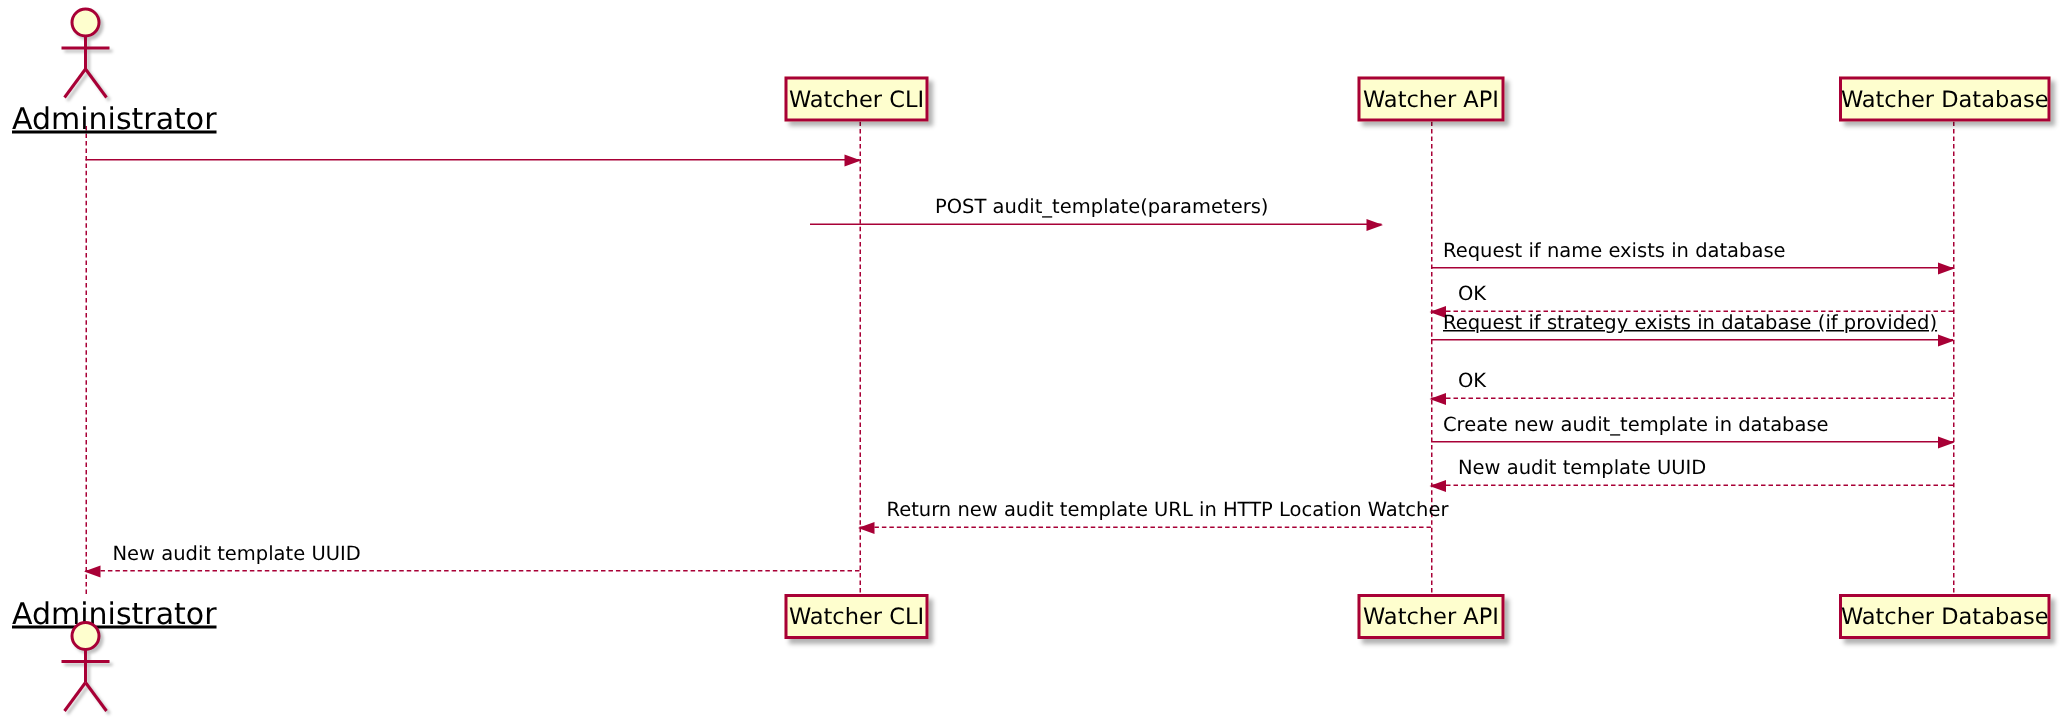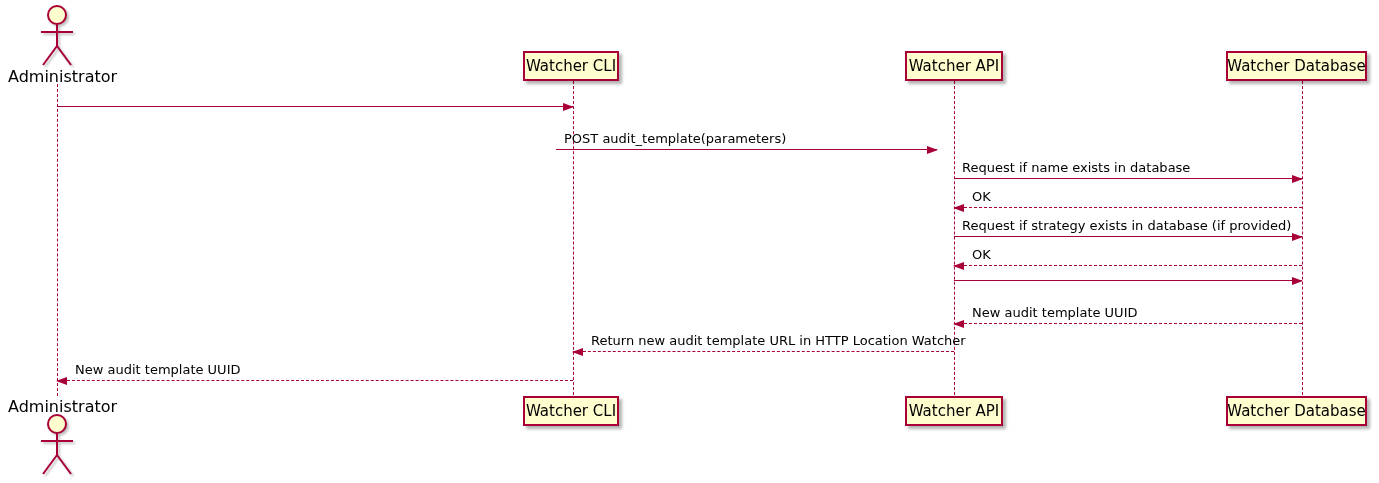--- a/index.html
+++ b/index.html
@@ -26,23 +26,24 @@
     border:2px solid #A80036;
     box-shadow:3px 3px 3px rgba(0,0,0,0.30);
     display:flex; align-items:center; justify-content:center;
     font-size:15px;
     white-space:nowrap;
     z-index:3;
   }
   
   .actor-label {
     position:absolute;
-    font-size:16px;
+    font-size:20px;
     white-space:nowrap;
     z-index:3;
+    text-decoration:underline;
   }
   .actor-svg { position:absolute; z-index:3; filter:drop-shadow(2px 2px 1px rgba(0,0,0,0.25)); }
   
   .msg { position:absolute; font-size:13px; z-index:2; }
   .msg .lbl {
     height:14px; line-height:14px;
     white-space:nowrap;
     padding-left:8px;
   }
   .msg.left .lbl { padding-left:18px; }
@@ -78,51 +79,52 @@
 
   <div class="pbox" style="left:523px; top:51px; width:96px;">Watcher CLI</div>
   <div class="pbox" style="left:905px; top:51px; width:98px;">Watcher API</div>
   <div class="pbox" style="left:1226px; top:51px; width:141px;">Watcher Database</div>
 
   <div class="msg right solid" style="left:57px; top:103px; width:516px;">
     <div class="line"></div>
     <span class="head"></span>
   </div>
 
-  <div class="msg right solid" style="left:556px; top:132px; width:381px;">
+  <div class="msg right solid" style="left:540px; top:132px; width:381px;text-align:center;">
     <div class="lbl">POST audit_template(parameters)</div>
     <div class="line"></div>
     <span class="head"></span>
   </div>
 
   <div class="msg right solid" style="left:954px; top:161px; width:348px;">
     <div class="lbl">Request if name exists in database</div>
     <div class="line"></div>
     <span class="head"></span>
   </div>
 
   <div class="msg left dashed" style="left:954px; top:190px; width:348px;">
     <div class="lbl">OK</div>
     <div class="line"></div>
     <span class="head"></span>
   </div>
 
-  <div class="msg right solid" style="left:954px; top:219px; width:348px;">
+  <div class="msg right solid" style="left:954px; top:209px; width:348px;text-decoration:underline;">
     <div class="lbl">Request if strategy exists in database (if provided)</div>
     <div class="line"></div>
     <span class="head"></span>
   </div>
 
   <div class="msg left dashed" style="left:954px; top:248px; width:348px;">
     <div class="lbl">OK</div>
     <div class="line"></div>
     <span class="head"></span>
   </div>
 
   <div class="msg right solid" style="left:954px; top:277px; width:348px;">
+    <div class="lbl">Create new audit_template in database</div>
     <div class="line"></div>
     <span class="head"></span>
   </div>
 
   <div class="msg left dashed" style="left:954px; top:306px; width:348px;">
     <div class="lbl">New audit template UUID</div>
     <div class="line"></div>
     <span class="head"></span>
   </div>
 

